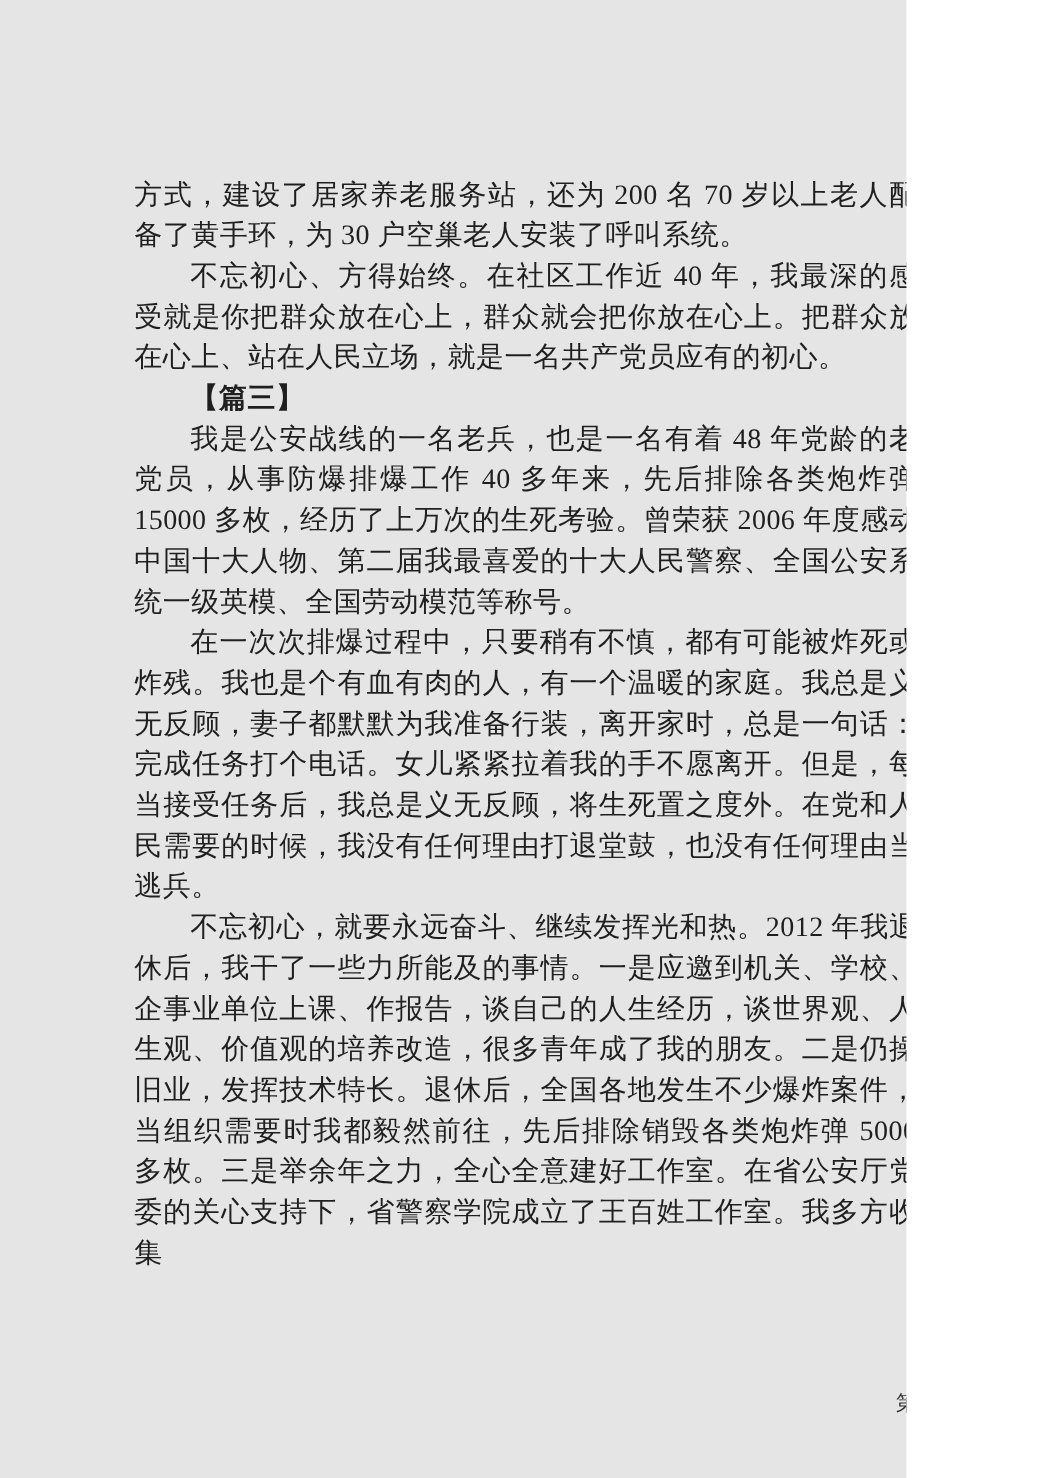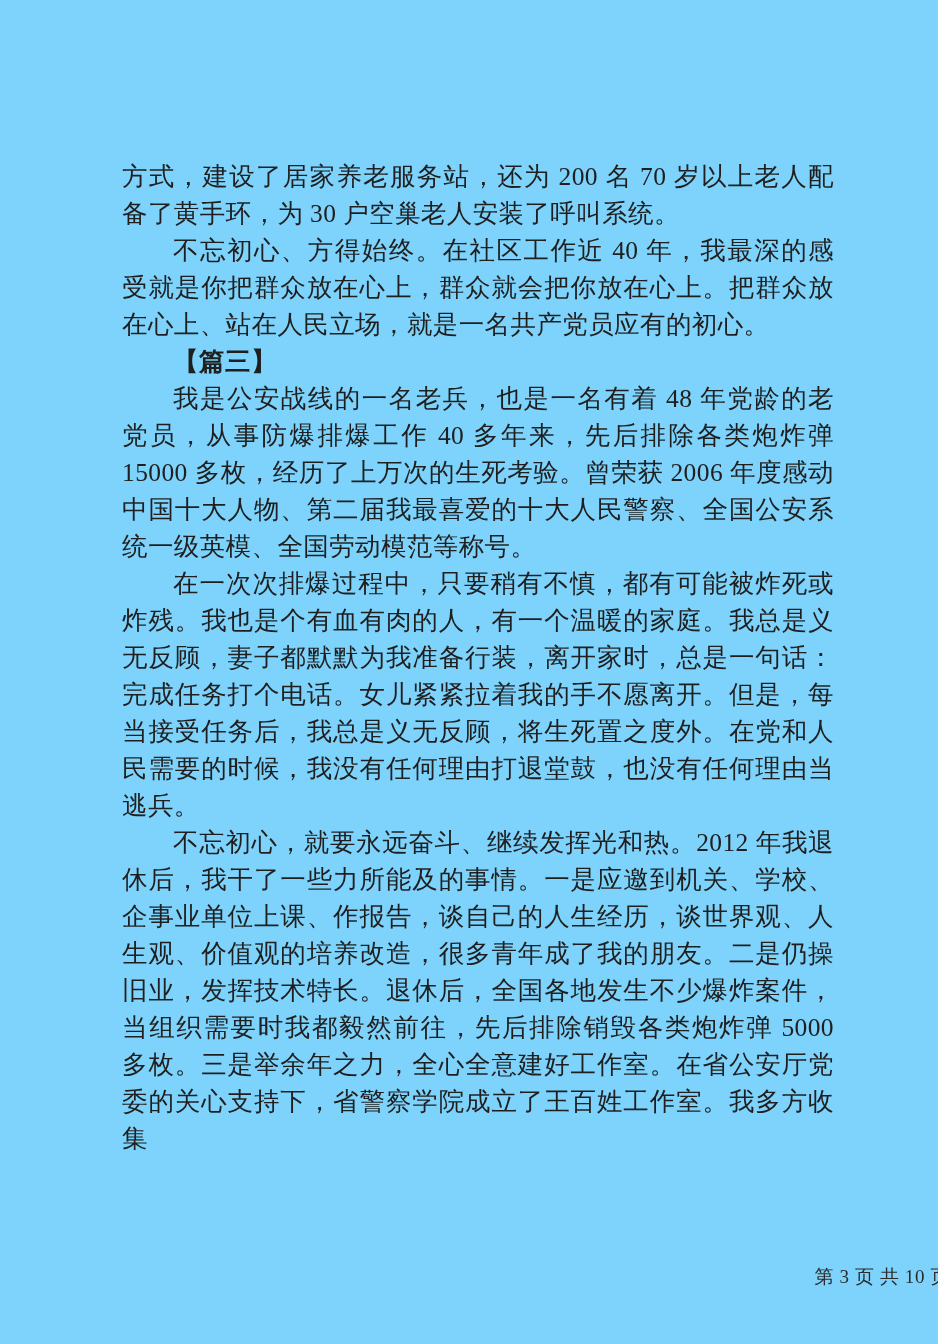--- a/index.html
+++ b/index.html
@@ -7,23 +7,23 @@
     margin: 0;
     padding: 0;
     background: #ffffff;
   }
   body {
     font-family: "Liberation Serif", "DejaVu Serif", serif;
     color: #1a1a1a;
   }
   .page {
     position: relative;
-    width: 938px;
+    width: 824px;
     height: 1344px;
-    background: #7dd3fc;
+    background: #e5e5e5;
     box-sizing: border-box;
     overflow: hidden;
   }
   .page-body {
     position: absolute;
     left: 122px;
     top: 158px;
     width: 712px;
   }
   .para {

